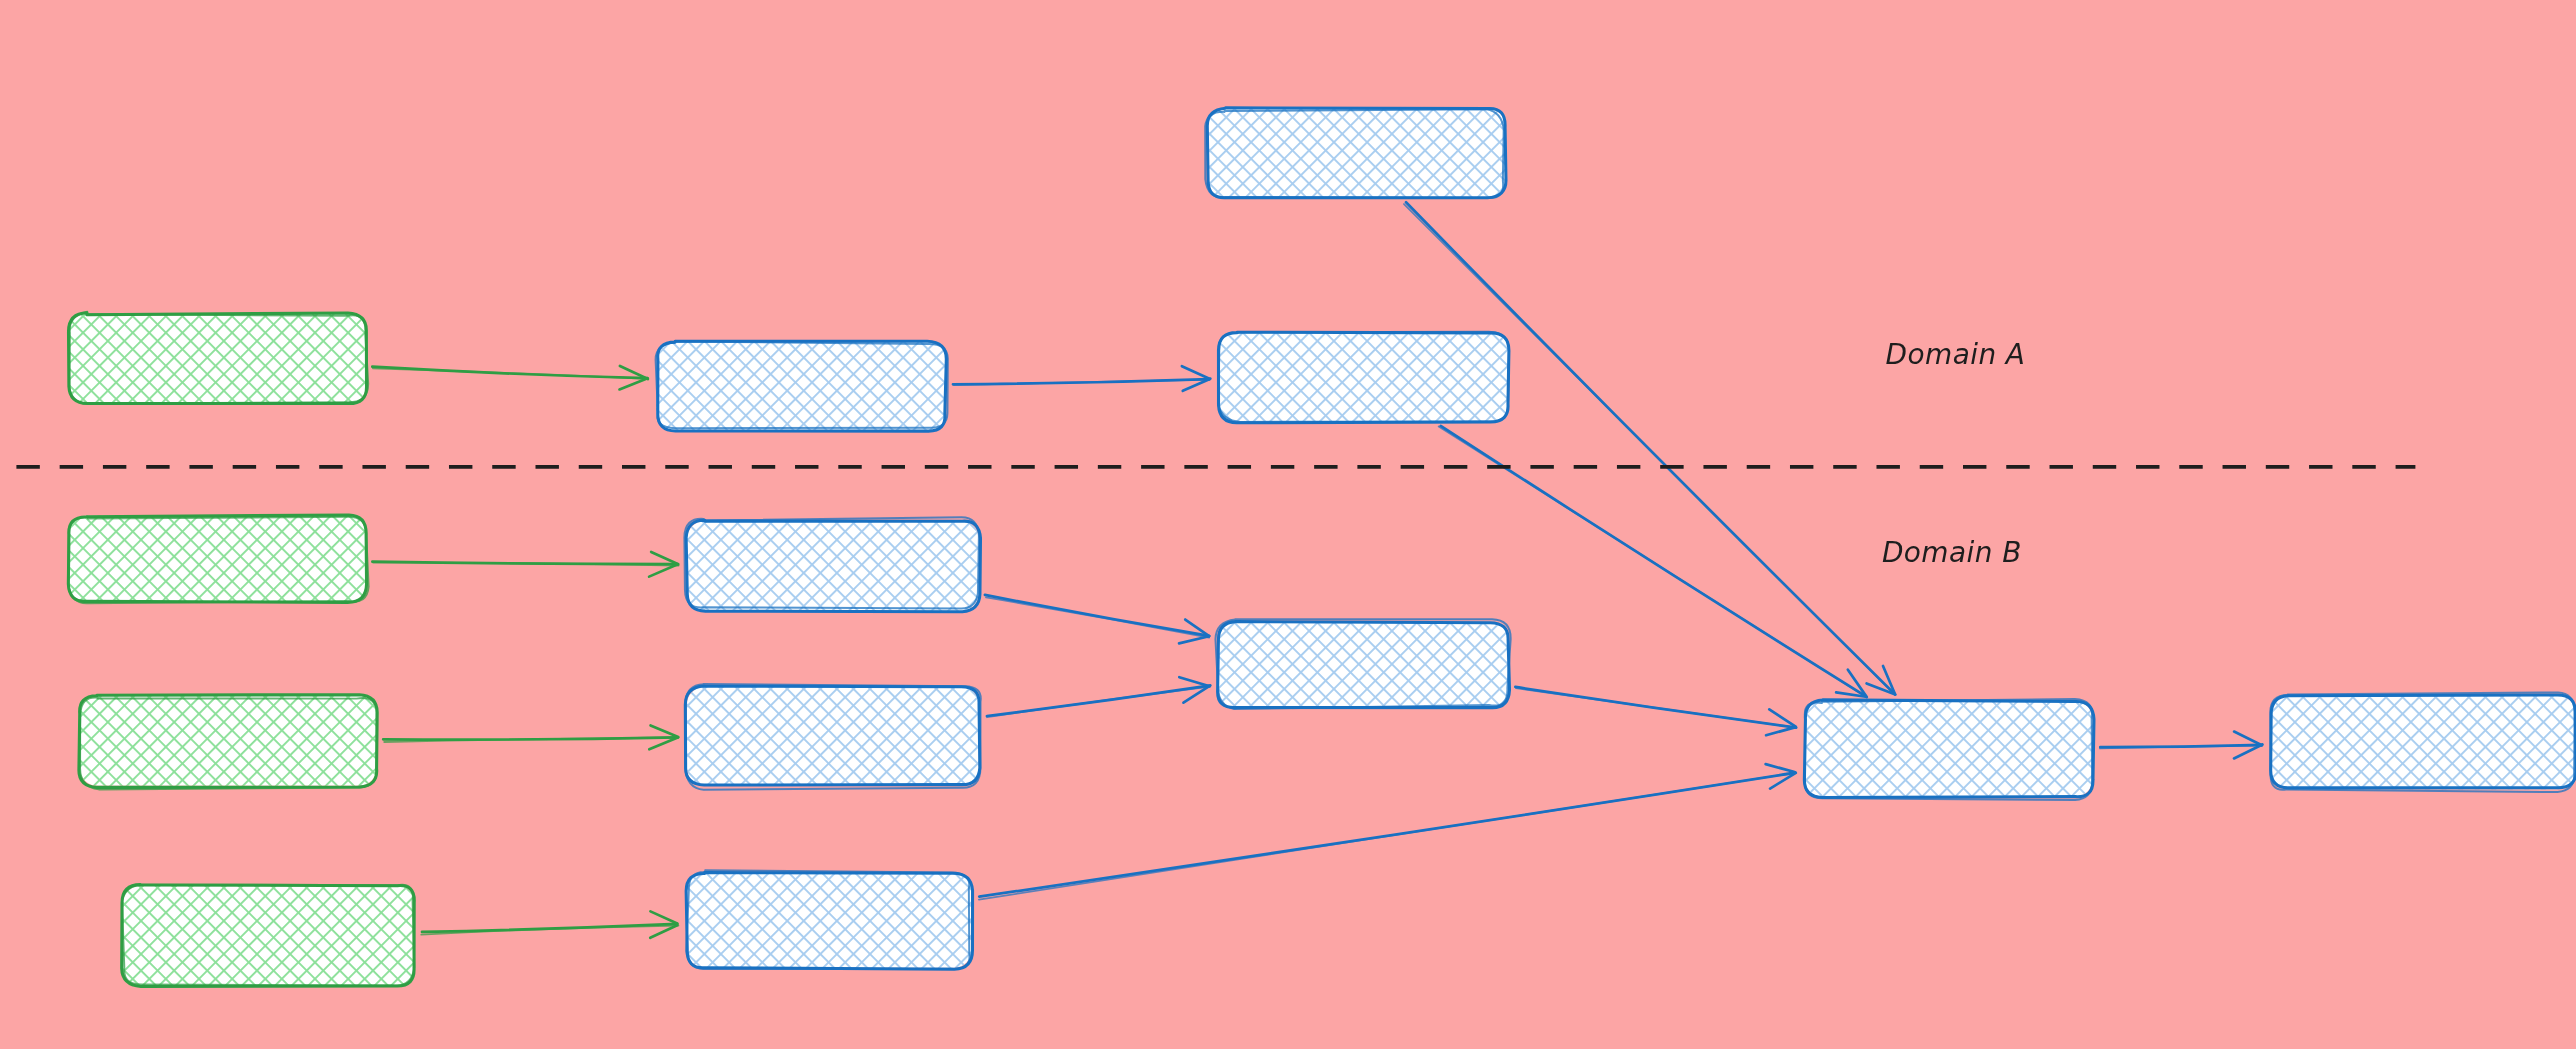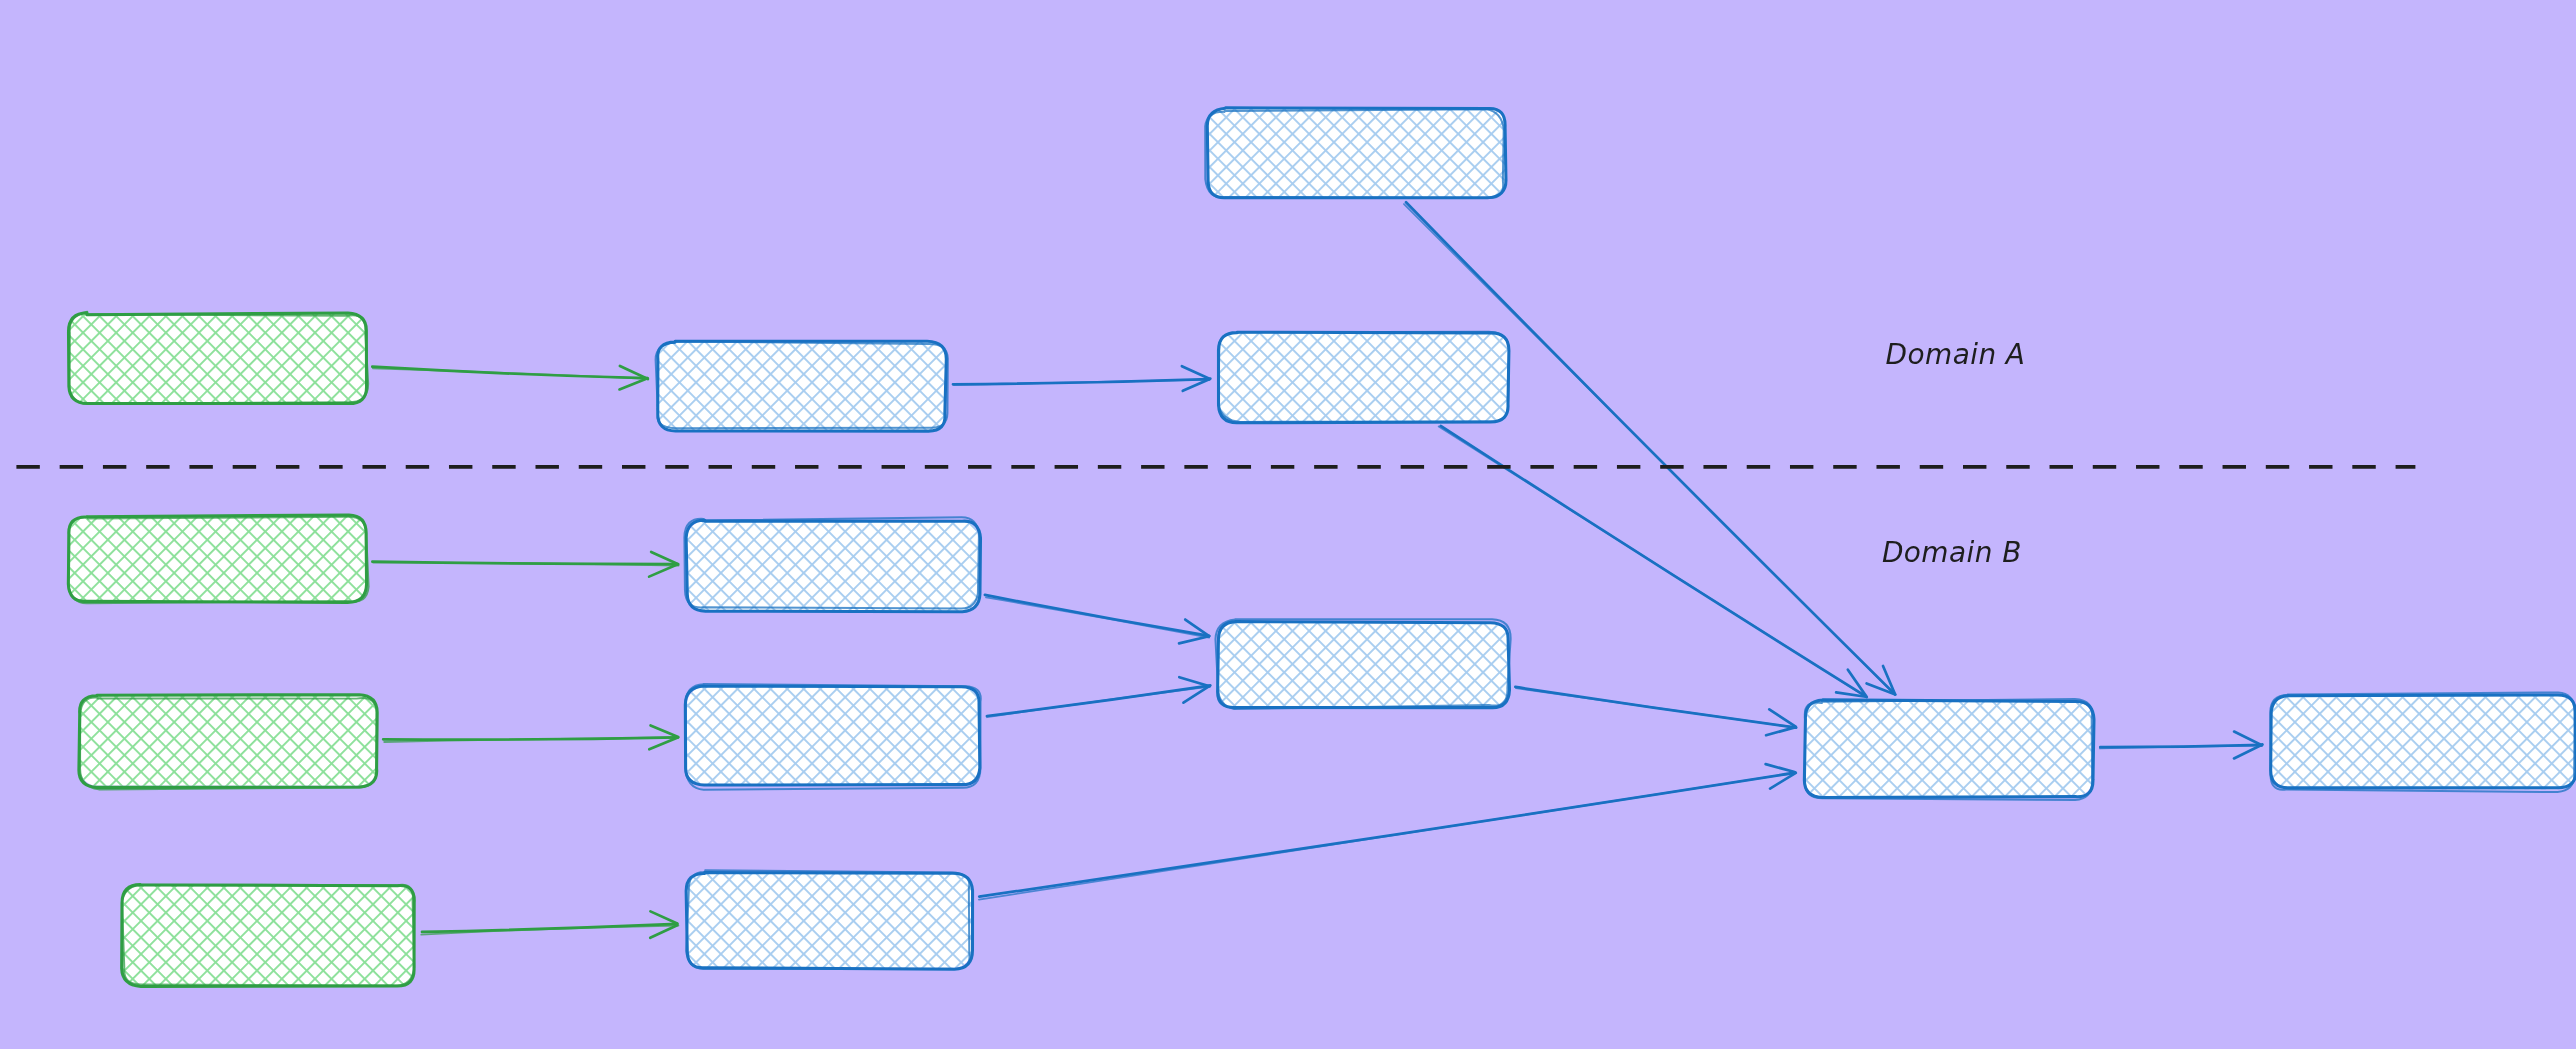--- a/index.html
+++ b/index.html
@@ -8,21 +8,21 @@
     padding: 0;
     background: #ffffff;
   }
   body {
     font-family: "Liberation Sans", sans-serif;
   }
   #canvas-root {
     position: relative;
     width: 2576px;
     height: 1049px;
-    background: #c4b5fd;
+    background: #fca5a5;
     overflow: hidden;
   }
   #diagram-svg {
     position: absolute;
     top: 0;
     left: 0;
     width: 2576px;
     height: 1049px;
     display: block;
   }

